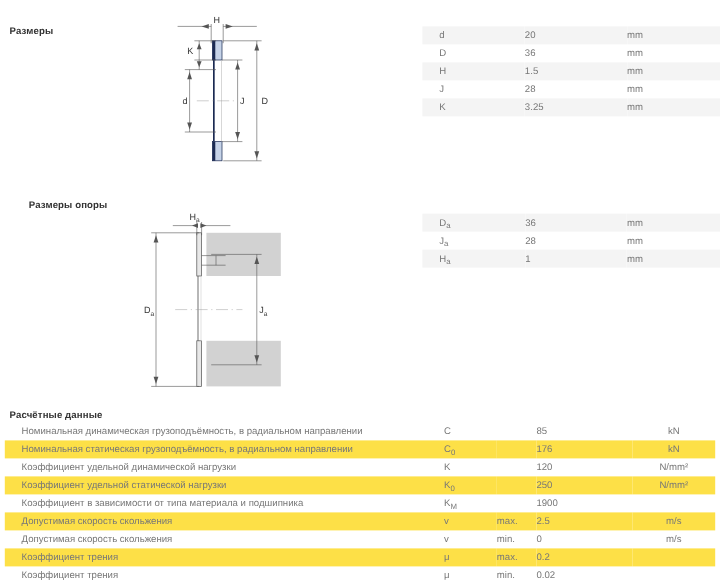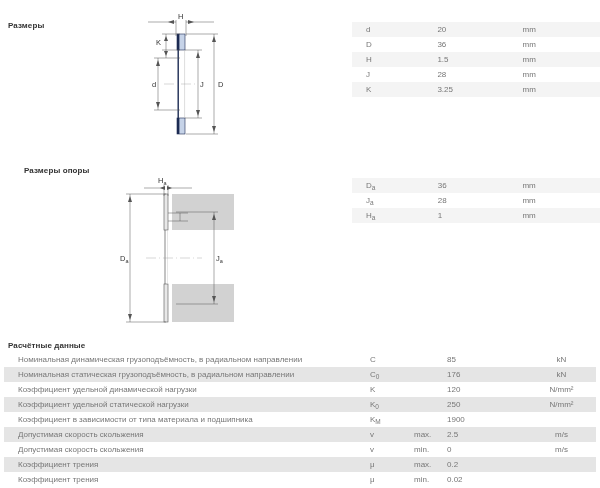--- a/index.html
+++ b/index.html
@@ -58,21 +58,21 @@
     width: 592px;
     border-collapse: collapse;
     font-size: 8px;
     color: #777777;
   }
   #table-calc td {
     padding: 0;
     height: 15px;
     vertical-align: middle;
   }
-  #table-calc tr.alt td { background: #e5e5e5; }
+  #table-calc tr.alt td { background: #fde047; }
   .c-desc  { width: 352px; padding-left: 14px !important; }
   .c-sym   { width: 44px; }
   .c-lim   { width: 33px; }
   .c-val   { width: 80px; }
   .c-unit  { width: auto; text-align: center; }
 
   sub {
     font-size: 6.5px;
     vertical-align: baseline;
     position: relative;

